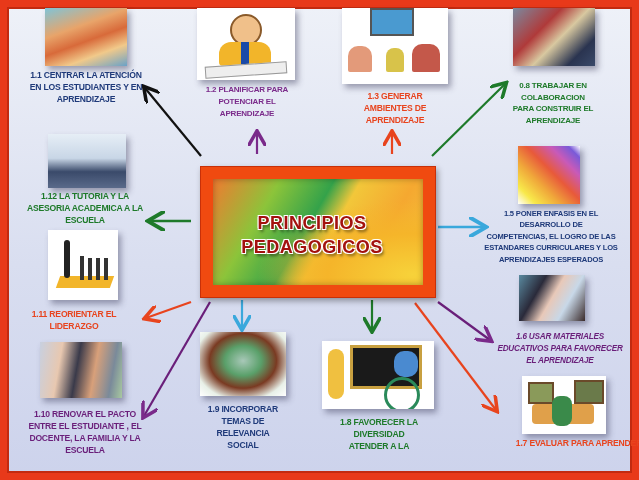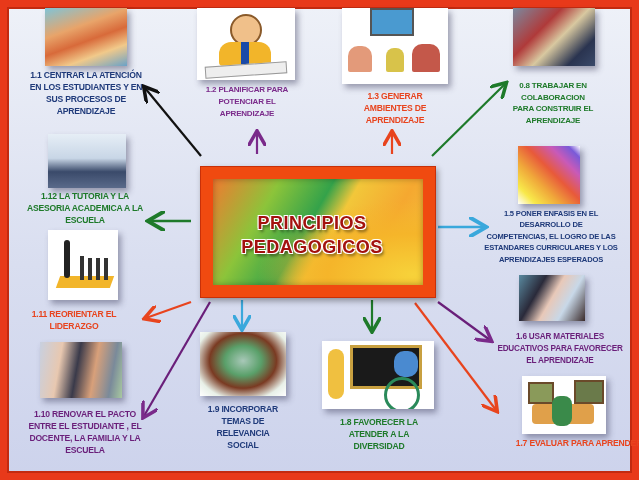--- a/index.html
+++ b/index.html
@@ -86,21 +86,20 @@
       <div>PRINCIPIOS</div>
       <div>PEDAGOGICOS</div>
     </div>
   </div>
 </div>
 
 <div class="pic" style="left:45px;top:8px;width:82px;height:58px;background:linear-gradient(160deg,#7fc4d8 0%,#e8a46a 35%,#d86a3a 55%,#f1c98a 75%,#6aa2c8 100%);"></div>
 <div class="lbl" style="left:8px;top:69px;width:156px;color:#1f3a7a;">
   <div>1.1 CENTRAR LA ATENCIÓN</div>
     <div>EN LOS ESTUDIANTES Y EN</div>
-    <div>SUS PROCESOS DE</div>
     <div>APRENDIZAJE</div>
 </div>
 
 <div class="pic" style="left:197px;top:8px;width:98px;height:72px;background:#fff;">
   <div class="abs" style="left:33px;top:6px;width:28px;height:28px;border-radius:50%;background:#f0c08a;border:2px solid #8a5a2a;"></div>
   <div class="abs" style="left:22px;top:34px;width:52px;height:24px;border-radius:12px 12px 4px 4px;background:#f2b52a;"></div>
   <div class="abs" style="left:44px;top:34px;width:8px;height:24px;background:#1a4aa8;"></div>
   <div class="abs" style="left:8px;top:56px;width:80px;height:10px;background:#eee;border:1px solid #999;transform:rotate(-4deg);"></div>
 </div>
 <div class="lbl" style="left:198px;top:84px;width:98px;color:#7a2a8a;font-size:8px;">
@@ -166,35 +165,35 @@
 </div>
 
 <div class="pic" style="left:322px;top:341px;width:112px;height:68px;background:#fff;">
   <div class="abs" style="left:28px;top:4px;width:66px;height:38px;background:#1a1a1a;border:3px solid #c8a040;"></div>
   <div class="abs" style="left:6px;top:8px;width:16px;height:50px;background:#f0c040;border-radius:8px;"></div>
   <div class="abs" style="left:62px;top:36px;width:30px;height:30px;border-radius:50%;border:3px solid #2a8a5a;"></div>
   <div class="abs" style="left:72px;top:10px;width:24px;height:26px;background:#4a8ad0;border-radius:10px;"></div>
 </div>
 <div class="lbl" style="left:325px;top:416px;width:108px;color:#1e7a2a;">
   <div>1.8 FAVORECER LA</div>
+    <div>DIVERSIDAD</div>
     <div>ATENDER A LA</div>
-    <div>DIVERSIDAD</div>
 </div>
 
 <div class="pic" style="left:518px;top:146px;width:62px;height:58px;background:linear-gradient(45deg,#fff 0%,#f8e84a 15%,#f0a83a 35%,#e85a3a 55%,#c85ab8 75%,#7a5ad8 90%,#fff 100%);"></div>
 <div class="lbl" style="left:478px;top:208px;width:146px;color:#1f3a7a;font-size:7.6px;line-height:11.4px;">
   <div>1.5 PONER ENFASIS EN EL</div>
     <div>DESARROLLO DE</div>
     <div>COMPETENCIAS, EL LOGRO DE LAS</div>
     <div>ESTANDARES CURRICULARES Y LOS</div>
     <div>APRENDIZAJES ESPERADOS</div>
 </div>
 
 <div class="pic" style="left:519px;top:275px;width:66px;height:46px;background:linear-gradient(120deg,#5a8aa0 0%,#2a2a3a 30%,#e8c8b8 50%,#c8d8e8 70%,#3a2a2a 100%);"></div>
-<div class="lbl" style="left:490px;top:331px;width:140px;color:#6a1f7a;font-size:8.2px;">
+<div class="lbl" style="left:490px;top:331px;width:140px;color:#6a1f7a;font-size:8.2px;font-style:italic;">
   <div>1.6 USAR MATERIALES</div>
     <div>EDUCATIVOS PARA FAVORECER</div>
     <div>EL APRENDIZAJE</div>
 </div>
 
 <div class="pic" style="left:522px;top:376px;width:84px;height:58px;background:#fff;">
   <div class="abs" style="left:6px;top:6px;width:22px;height:18px;background:#8a9a5a;border:2px solid #6a4a2a;"></div>
   <div class="abs" style="left:52px;top:4px;width:26px;height:20px;background:#6a7a4a;border:2px solid #6a4a2a;"></div>
   <div class="abs" style="left:10px;top:28px;width:62px;height:20px;background:#e0a04a;border-radius:4px;"></div>
   <div class="abs" style="left:30px;top:20px;width:20px;height:30px;background:#3a8a4a;border-radius:8px;"></div>

